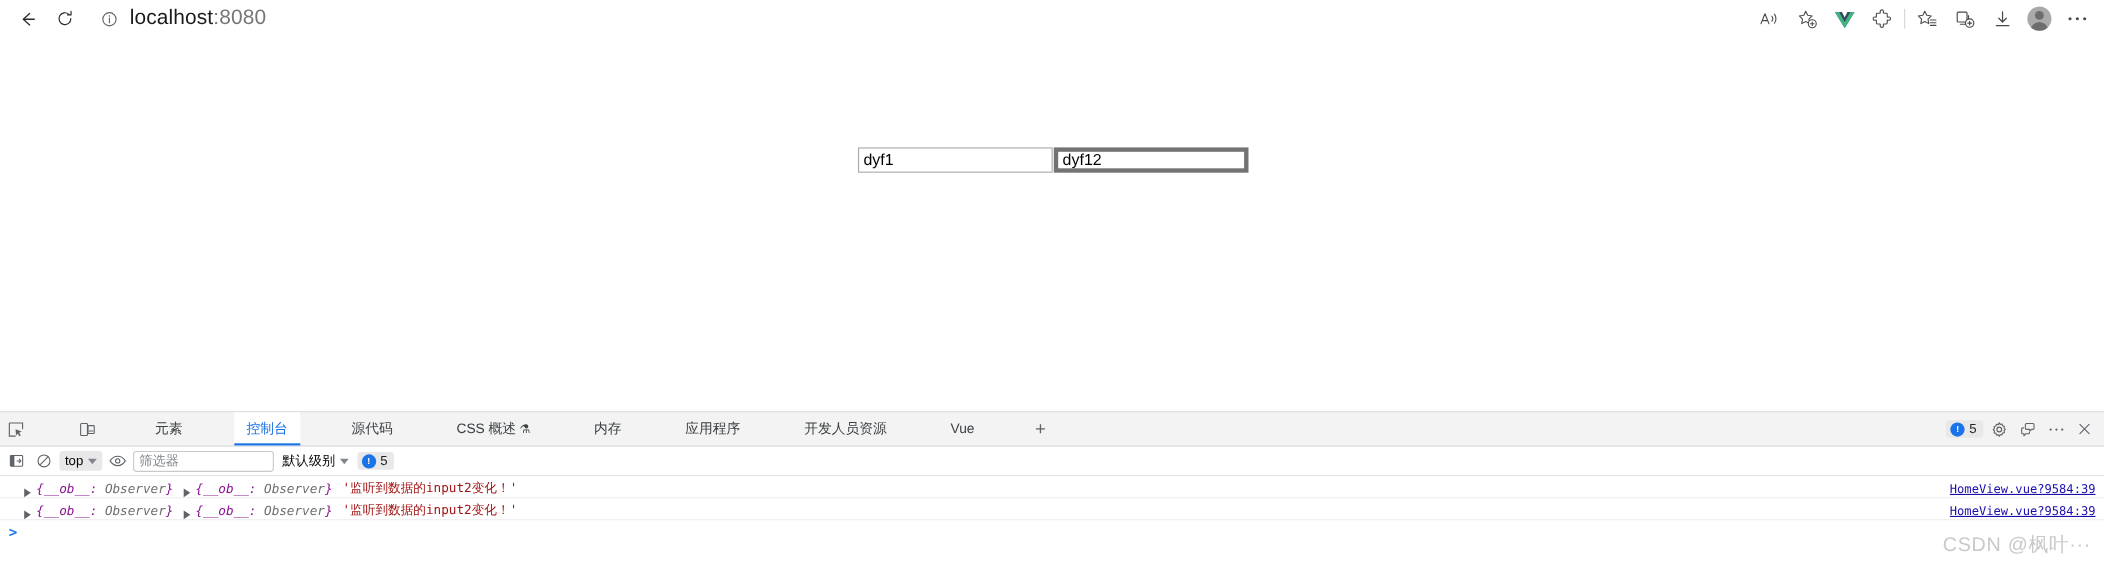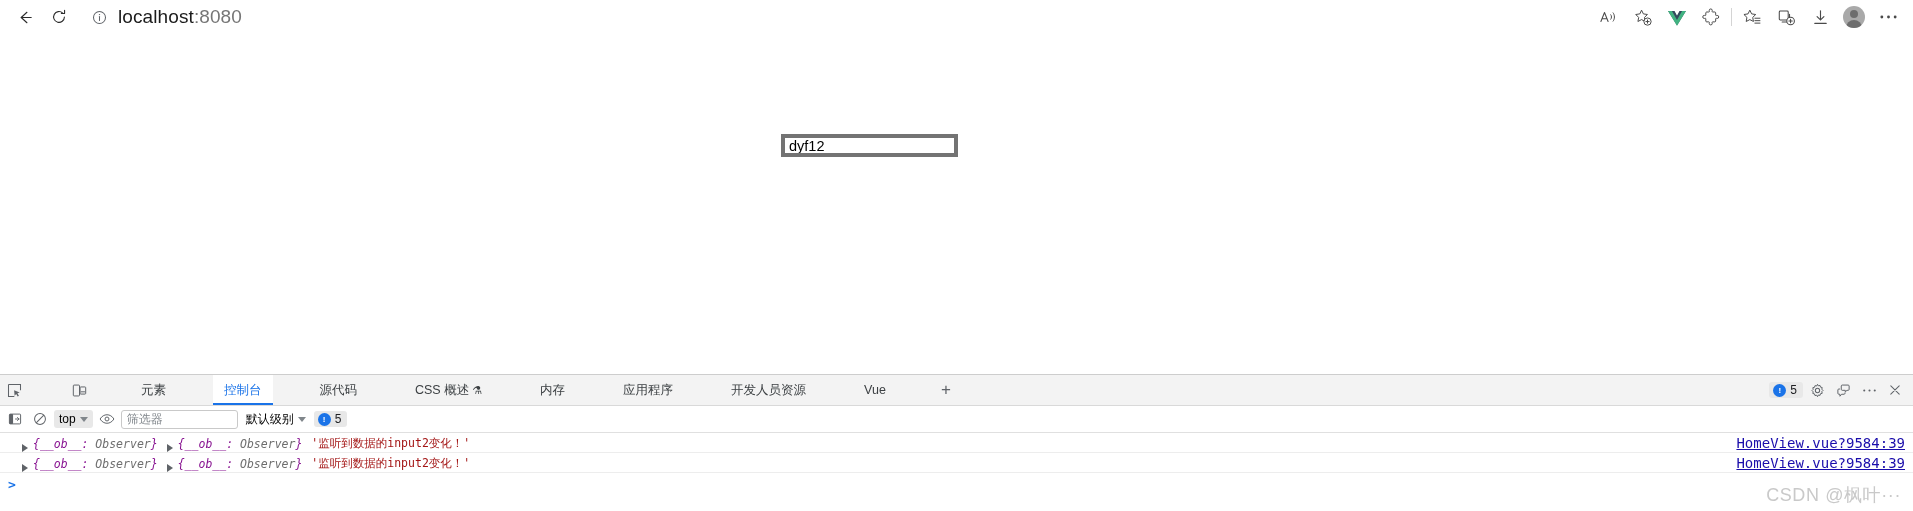--- a/index.html
+++ b/index.html
@@ -247,21 +247,21 @@
   .ct-select.plain {
     background: transparent;
   }
   .caret {
     width: 0; height: 0;
     border-left: 4px solid transparent;
     border-right: 4px solid transparent;
     border-top: 5px solid #80868b;
   }
   .filter-input {
-    width: 117px;
+    width: 128px;
     height: 19px;
     font-size: 12px;
     color: #202124;
     border: 1px solid #c9c9c9;
     border-radius: 3px;
     padding: 0 5px;
     outline: none;
     background: #ffffff;
     font-family: "Liberation Sans", sans-serif;
     flex: 0 0 auto;
@@ -306,21 +306,21 @@
   .obj-token .cls { color: #6e6e6e; }
   .str-token {
     color: #a31515;
     white-space: nowrap;
   }
   .src-link {
     margin-left: auto;
     color: #1a0dab;
     text-decoration: underline;
     font-family: "DejaVu Sans Mono", monospace;
-    font-size: 14px;
+    font-size: 11px;
     cursor: pointer;
     white-space: nowrap;
   }
   .console-prompt {
     display: flex;
     align-items: center;
     padding: 3px 8px 3px 8px;
     min-height: 19px;
   }
   .prompt-caret {
@@ -449,20 +449,21 @@
         <circle cx="3" cy="3" r="1.5" fill="#4a4a4a"></circle>
         <circle cx="10" cy="3" r="1.5" fill="#4a4a4a"></circle>
         <circle cx="17" cy="3" r="1.5" fill="#4a4a4a"></circle>
       </svg>
     </div>
   </div>
 </div>
 
 <div class="page-viewport">
   <div class="input-row">
+    <input class="txt-input normal" type="text" value="dyf1" style="">
     <input class="txt-input focused" type="text" value="dyf12" style="">
   </div>
 </div>
 
 <div class="devtools">
 
   <div class="dt-tabbar">
 
     <div class="dt-tool-icon">
       <svg width="15" height="15" viewBox="0 0 16 16" fill="none">

